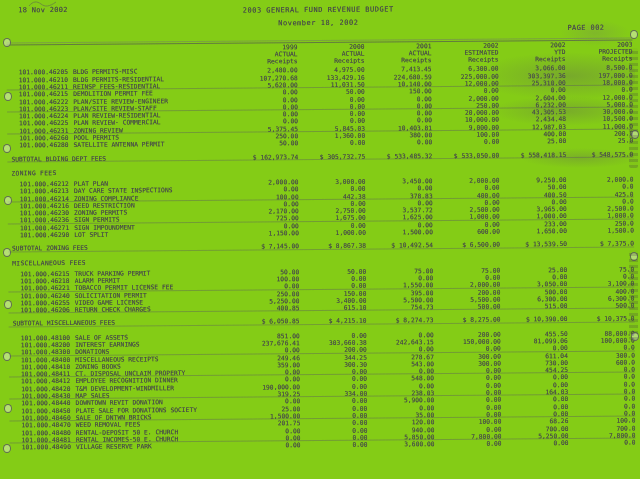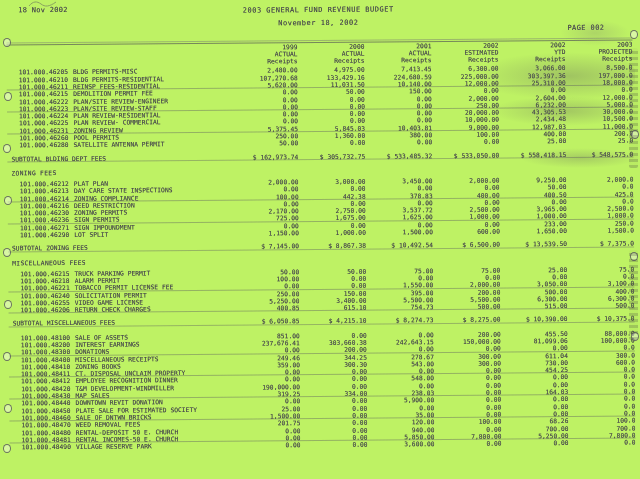--- a/index.html
+++ b/index.html
@@ -7,21 +7,21 @@
     width:640px;height:479px;overflow:hidden;position:relative;
     background:#cfcfcb;
     font-family:"DejaVu Sans Mono","Liberation Mono",monospace;
   }
   .sheet{
     position:absolute;inset:0;
     background:
       radial-gradient(ellipse 900px 500px at 45% 40%, rgba(255,255,255,.55), rgba(255,255,255,0) 70%),
       repeating-linear-gradient(0deg, rgba(120,120,115,.045) 0 2px, rgba(255,255,255,.04) 2px 4px),
       linear-gradient(100deg,#ececе8,#e4e4e0 35%,#eaeae6 60%,#deded9 90%);
-    background-color:#bef264;
+    background-color:#84cc16;
   }
   .tilt{position:absolute;inset:0;transform:rotate(-0.45deg);transform-origin:50% 50%;}
   .ink{color:#45454b;text-shadow:0 0 .6px rgba(70,70,80,.55);}
   
   .ph-date{position:absolute;top:4px;left:20px;font-size:7px;letter-spacing:.3px;}
   .ph-title{position:absolute;top:6px;left:0;right:0;text-align:center;font-size:7px;letter-spacing:.5px;}
   .ph-sub{position:absolute;top:19px;left:0;right:0;text-align:center;font-size:7px;letter-spacing:.5px;}
   .ph-page{position:absolute;top:26px;right:34px;font-size:7px;letter-spacing:.4px;}
   
   .tbl{position:absolute;top:42px;left:8px;width:626px;}
@@ -435,21 +435,21 @@
             <div class="row">
               <div class="desc"><span class="acct">101.000.48440</span><span>DOWNTOWN REVIT DONATION</span></div>
               <div class="val">0.00</div>
               <div class="val">0.00</div>
               <div class="val">5,900.00</div>
               <div class="val">0.00</div>
               <div class="val">0.00</div>
               <div class="val">0.0</div>
             </div>
             <div class="row">
-              <div class="desc"><span class="acct">101.000.48450</span><span>PLATE SALE FOR ESTIMATED SOCIETY</span></div>
+              <div class="desc"><span class="acct">101.000.48450</span><span>PLATE SALE FOR DONATIONS SOCIETY</span></div>
               <div class="val">25.00</div>
               <div class="val">0.00</div>
               <div class="val">0.00</div>
               <div class="val">0.00</div>
               <div class="val">0.00</div>
               <div class="val">0.0</div>
             </div>
             <div class="row">
               <div class="desc"><span class="acct">101.000.48460</span><span>SALE OF DNTWN BRICKS</span></div>
               <div class="val">1,500.00</div>

